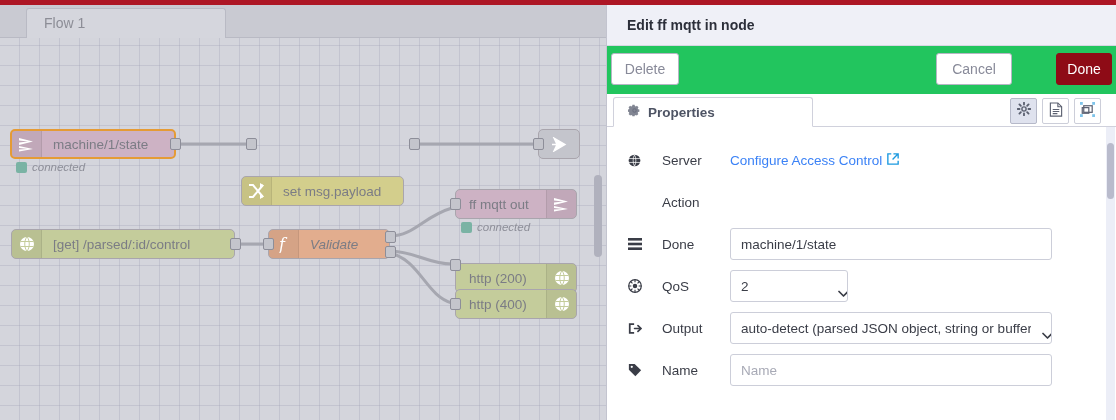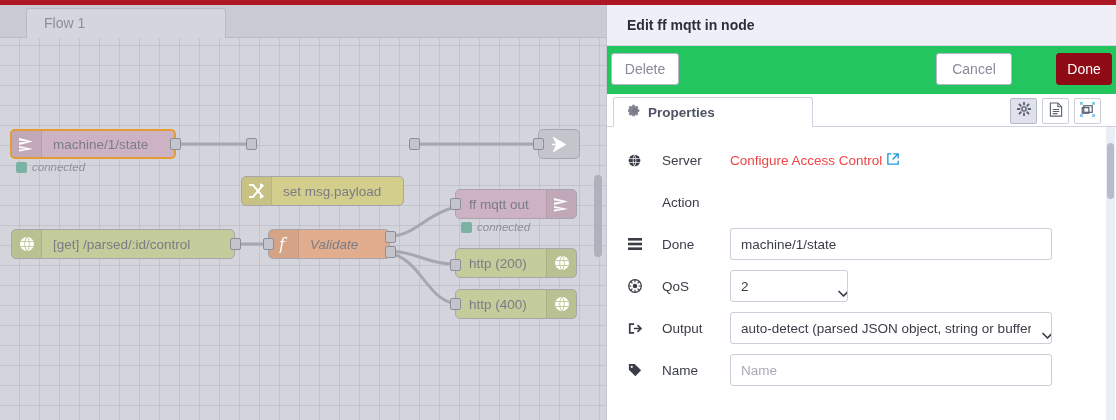--- a/index.html
+++ b/index.html
@@ -191,21 +191,21 @@
   .select {
     position: relative;
     justify-content: flex-start;
     overflow: hidden; white-space: nowrap;
   }
   .select .caret {
     position: absolute; right: 9px; top: 50%; transform: translateY(-50%);
     width: 0; height: 0;
   }
   .link {
-    color: #ef4444; font-size: 13.5px; text-decoration: none;
+    color: #3b82f6; font-size: 13.5px; text-decoration: none;
     display: inline-flex; align-items: center; gap: 5px; cursor: pointer;
   }
 
   .panel-scroll-track {
     position: absolute; top: 122px; right: 1px; width: 9px; bottom: 0;
     background: #eceef7;
   }
   .panel-scroll-thumb {
     position: absolute; right: 2px; top: 138px; width: 7px; height: 56px;
     background: #b9bbcc; border-radius: 4px;
@@ -300,21 +300,21 @@
       <span class="icobox right" style="margin-left:auto;">
         <svg width="17" height="15" viewBox="0 0 17 15">
             <path d="M1 1 L15 4.5 L1 8 L1 5.6 L10 4.5 L1 3.4 Z M1 9 L15 12 L1 14.6 L1 12.6 L9.6 12 L1 11 Z" fill="#ffffff"></path>
           </svg>
       </span>
     </div>
     <div class="port" style="left:450px; top:193px;"></div>
     <div class="statusdot" style="left:461px; top:217px;"></div>
     <div class="statustxt" style="left:477px; top:216px;">connected</div>
 
-    <div class="node n-http" style="left:455px; top:243px; width:122px;">
+    <div class="node n-http" style="left:455px; top:258px; width:122px;">
       <span class="lbl" style="margin-left:2px;">http (200)</span>
       <span class="icobox right" style="margin-left:auto;">
         <svg width="16" height="16" viewBox="0 0 16 16">
             <circle cx="8" cy="8" r="7" fill="#fff"></circle>
             <path d="M8 1 C5 4 5 12 8 15 M8 1 C11 4 11 12 8 15 M1.4 5.5 L14.6 5.5 M1.4 10.5 L14.6 10.5" stroke="#c4cc9b" stroke-width="1" fill="none"></path>
           </svg>
       </span>
     </div>
     <div class="port" style="left:450px; top:254px;"></div>
 

